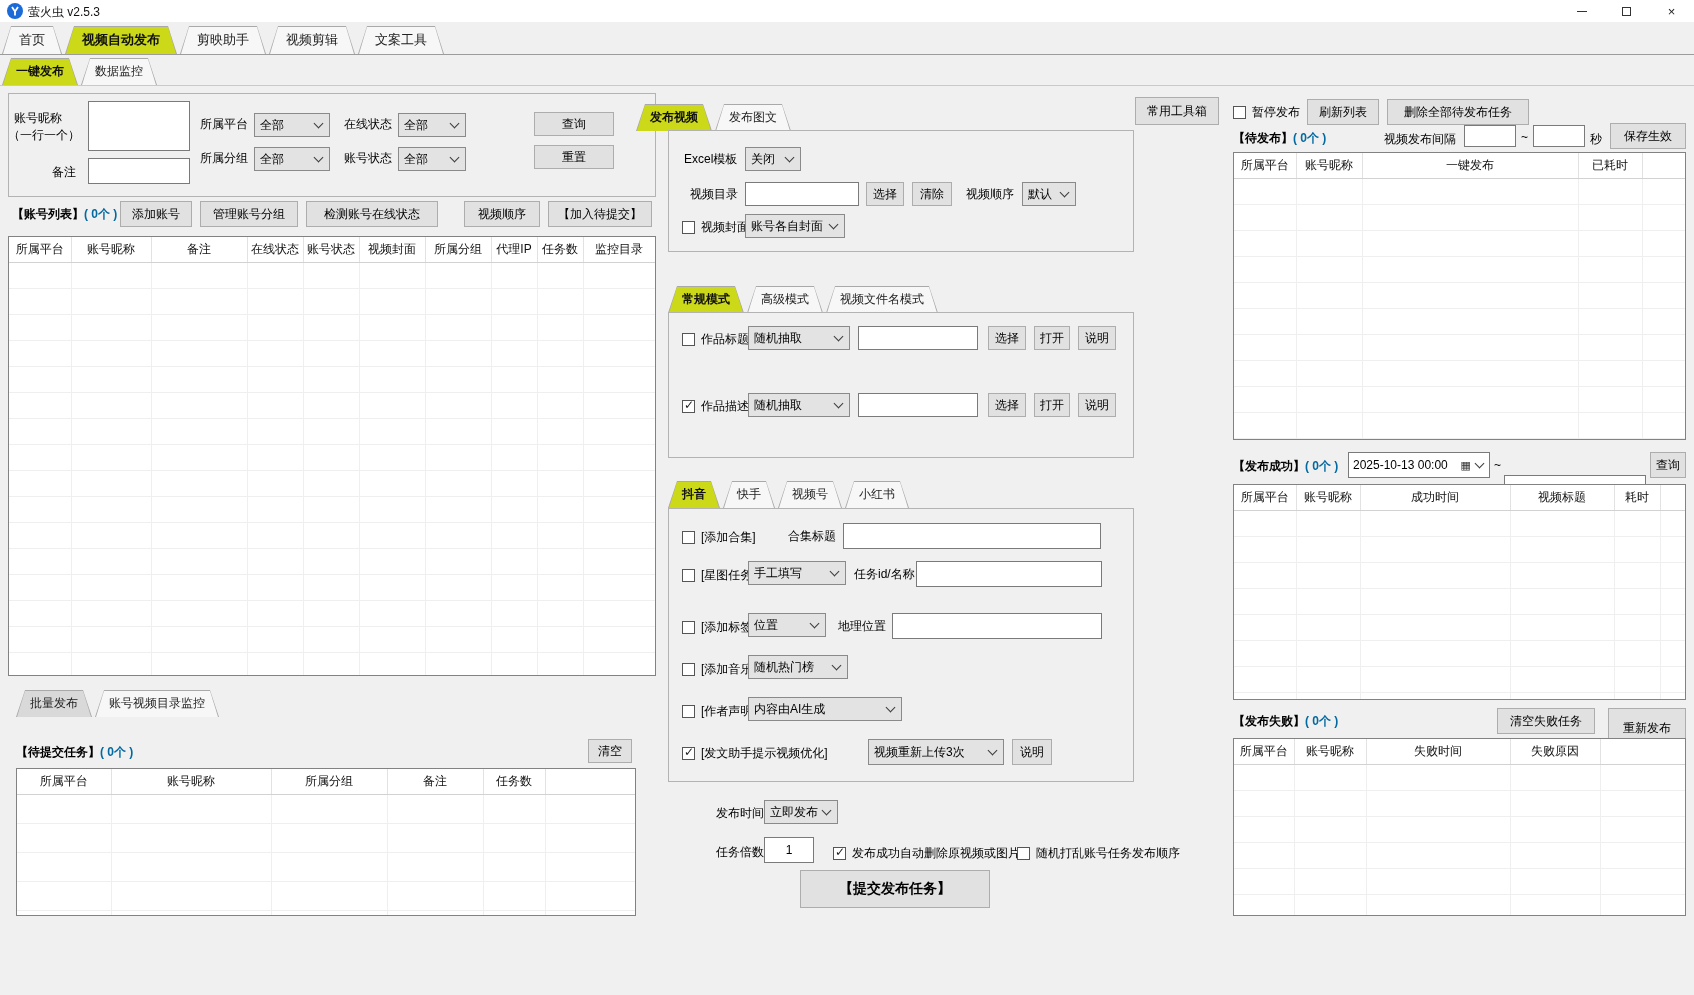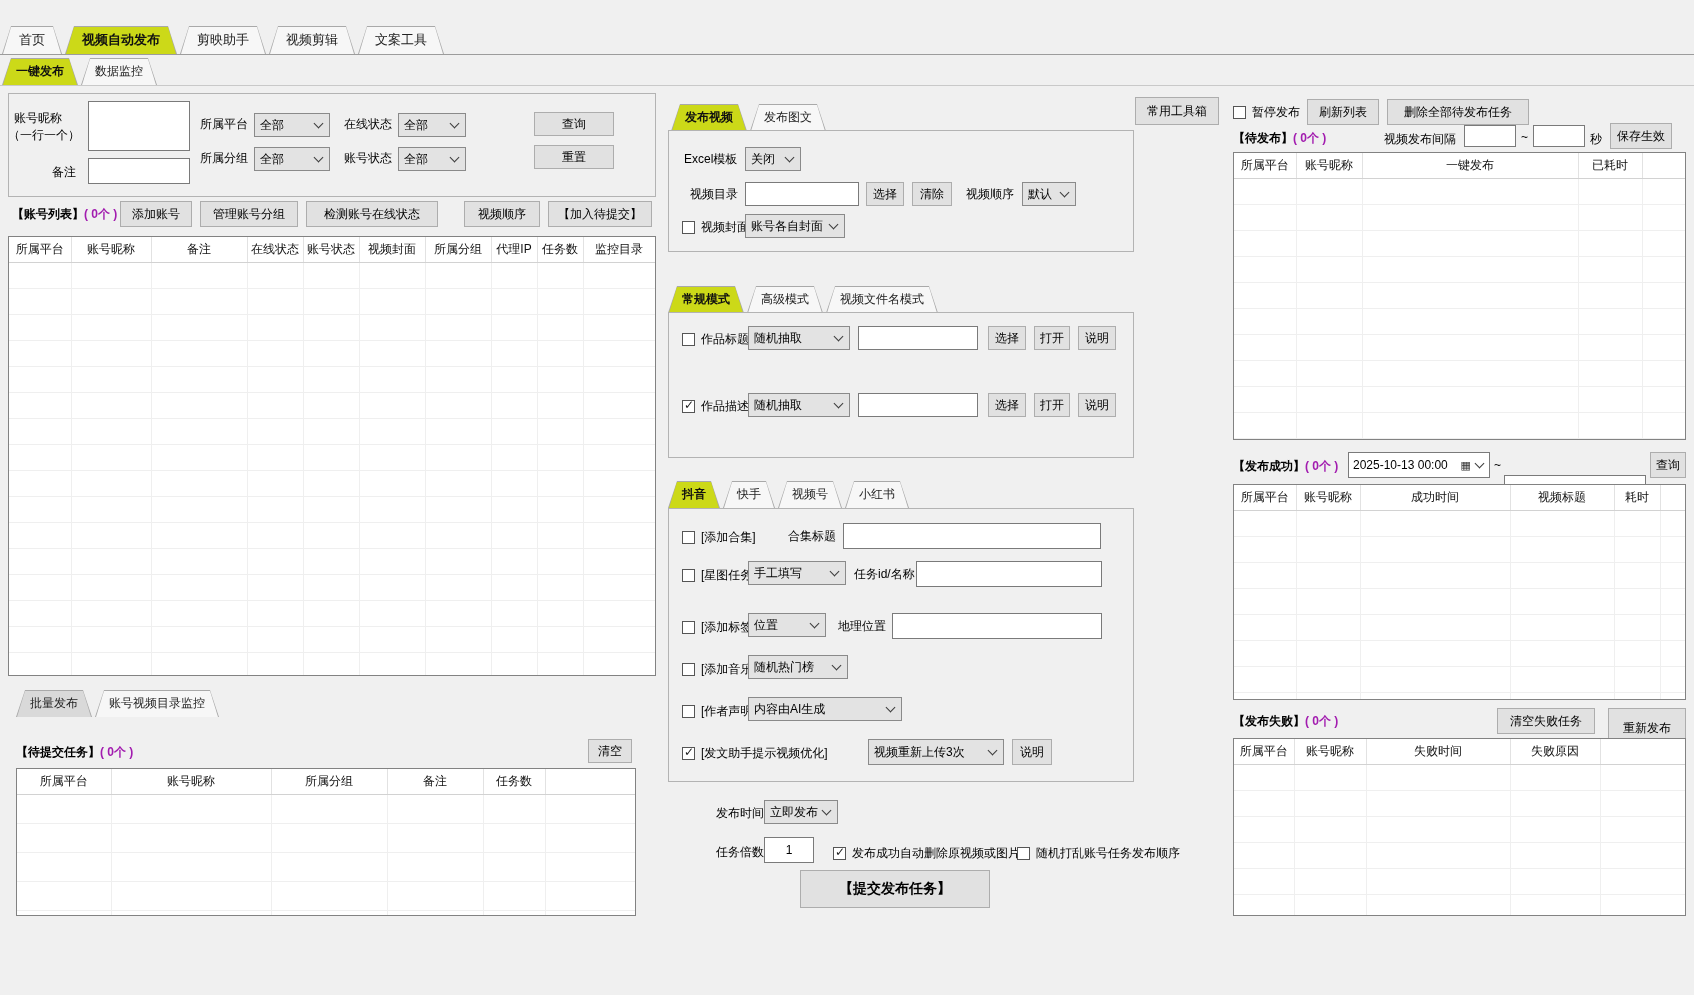--- a/index.html
+++ b/index.html
@@ -32,37 +32,57 @@
   .center{text-align:center}
   .select{position:absolute;display:flex;align-items:center;background:#e3e3e3;border:1px solid #8a8a8a;padding:0 5px;font-size:12px}
   .select .sv{flex:1;white-space:nowrap;overflow:hidden}
   .chev{flex:none;width:7px;height:7px;border-right:1.4px solid #3c3c3c;border-bottom:1.4px solid #3c3c3c;transform:rotate(45deg);margin:-4px 2px 0 4px}
   .cbrow{position:absolute;display:flex;align-items:center;gap:6px;white-space:nowrap}
   .cb{display:inline-block;flex:none;width:13px;height:13px;background:#fff;border:1px solid #555;position:relative}
   .cb.checked::after{content:"✓";position:absolute;left:1px;top:-2px;font-size:12px;font-weight:bold;color:#1a1a1a;line-height:1}
   .cb.disabled{border-color:#b5b5b5}
   .note{color:#a8a8a8}
   .glabel{font-weight:bold}
-  .count{color:#a21caf;font-weight:bold}
+  .count{color:#0369a1;font-weight:bold}
   .tbl{position:absolute;background:#fff;border:1px solid #828282;overflow:hidden}
   .tbl table{width:100%;border-collapse:collapse;table-layout:fixed}
   .tbl th{height:25px;font-weight:normal;font-size:12px;color:#111;border-right:1px solid #e2e2e2;border-bottom:1px solid #d2d2d2;background:#fff;overflow:hidden;white-space:nowrap}
   .tbl td{height:26px;border-right:1px solid #efefef;border-bottom:1px solid #efefef}
   .tbl.tall td{height:29px}
   .datebox{position:absolute;display:flex;align-items:center;background:#fff;border:1px solid #7a7a7a;padding:0 4px}
   .datebox .dtext{flex:1;white-space:nowrap;font-size:12px}
   .calicon{font-size:11px;color:#333;margin:0 1px}
   .calicon::before{content:"▦"}
   .bigbtn{font-size:14px;font-weight:bold}
 </style>
 </head>
 <body>
 
 <div id="app">
 
+  <div class="titlebar">
+    <span class="appicon">
+      <svg width="16" height="16" viewBox="0 0 16 16">
+          <polyline points="5,4 8,8.5 11,4" fill="none" stroke="#fff" stroke-width="1.8"></polyline>
+          <line x1="8" y1="8.5" x2="8" y2="12.5" stroke="#fff" stroke-width="1.8"></line>
+        </svg>
+    </span>
+    <span class="apptitle">萤火虫 v2.5.3</span>
+    <div class="wbtns">
+      <div class="wbtn">
+          <span class="minus"></span>
+        </div>
+      <div class="wbtn">
+          <span class="maxbox"></span>
+        </div>
+      <div class="wbtn">
+          <span class="xglyph">×</span>
+        </div>
+    </div>
+  </div>
 
   <div class="tabsrow" style="left:2px;top:26px">
     <div class="tab"><span>首页</span></div>
     <div class="tab on"><span>视频自动发布</span></div>
     <div class="tab"><span>剪映助手</span></div>
     <div class="tab"><span>视频剪辑</span></div>
     <div class="tab"><span>文案工具</span></div>
   </div>
   <div class="hline" style="left:0;top:54px;width:1694px"></div>
 
@@ -397,21 +417,21 @@
             <td></td>
             <td></td>
             <td></td>
             <td></td>
             <td></td>
           </tr>
         </tbody>
       </table>
     </div>
 
-  <div class="tabsrow" style="left:671px;top:104px">
+  <div class="tabsrow" style="left:636px;top:104px">
     <div class="tab sm on"><span>发布视频</span></div>
     <div class="tab sm"><span>发布图文</span></div>
   </div>
   <div class="btn" style="left:1135px;top:97px;width:84px;height:28px">常用工具箱</div>
 
   <div class="panel" style="left:668px;top:130px;width:466px;height:122px"></div>
   <div class="lbl" style="left:684px;top:152px">Excel模板</div>
   <div class="select" style="left:745px;top:147px;width:56px;height:24px">
       <span class="sv">关闭</span>
       <span class="chev"></span>
@@ -547,21 +567,21 @@
     </div>
   <div class="btn" style="left:1307px;top:99px;width:72px;height:26px">刷新列表</div>
   <div class="btn" style="left:1387px;top:99px;width:142px;height:26px">删除全部待发布任务</div>
 
   <div class="lbl" style="left:1233px;top:131px"><span class="glabel">【待发布】</span><span class="count">( 0个 )</span></div>
   <div class="lbl" style="left:1384px;top:132px">视频发布间隔</div>
   <input class="input" style="left: 1464px; top: 125px; width: 52px; height: 22px;">
   <div class="lbl" style="left:1521px;top:130px">~</div>
   <input class="input" style="left: 1533px; top: 125px; width: 52px; height: 22px;">
   <div class="lbl" style="left:1590px;top:132px">秒</div>
-  <div class="btn" style="left:1610px;top:123px;width:62px;height:26px">保存生效</div>
+  <div class="btn" style="left:1610px;top:123px;width:76px;height:26px">保存生效</div>
   <div class="tbl" style="left:1233px;top:152px;width:453px;height:288px">
       <table>
         <colgroup>
           <col style="width:62px">
           <col style="width:66px">
           <col style="width:216px">
           <col style="width:64px">
           <col style="width:45px">
         </colgroup>
         <thead>

